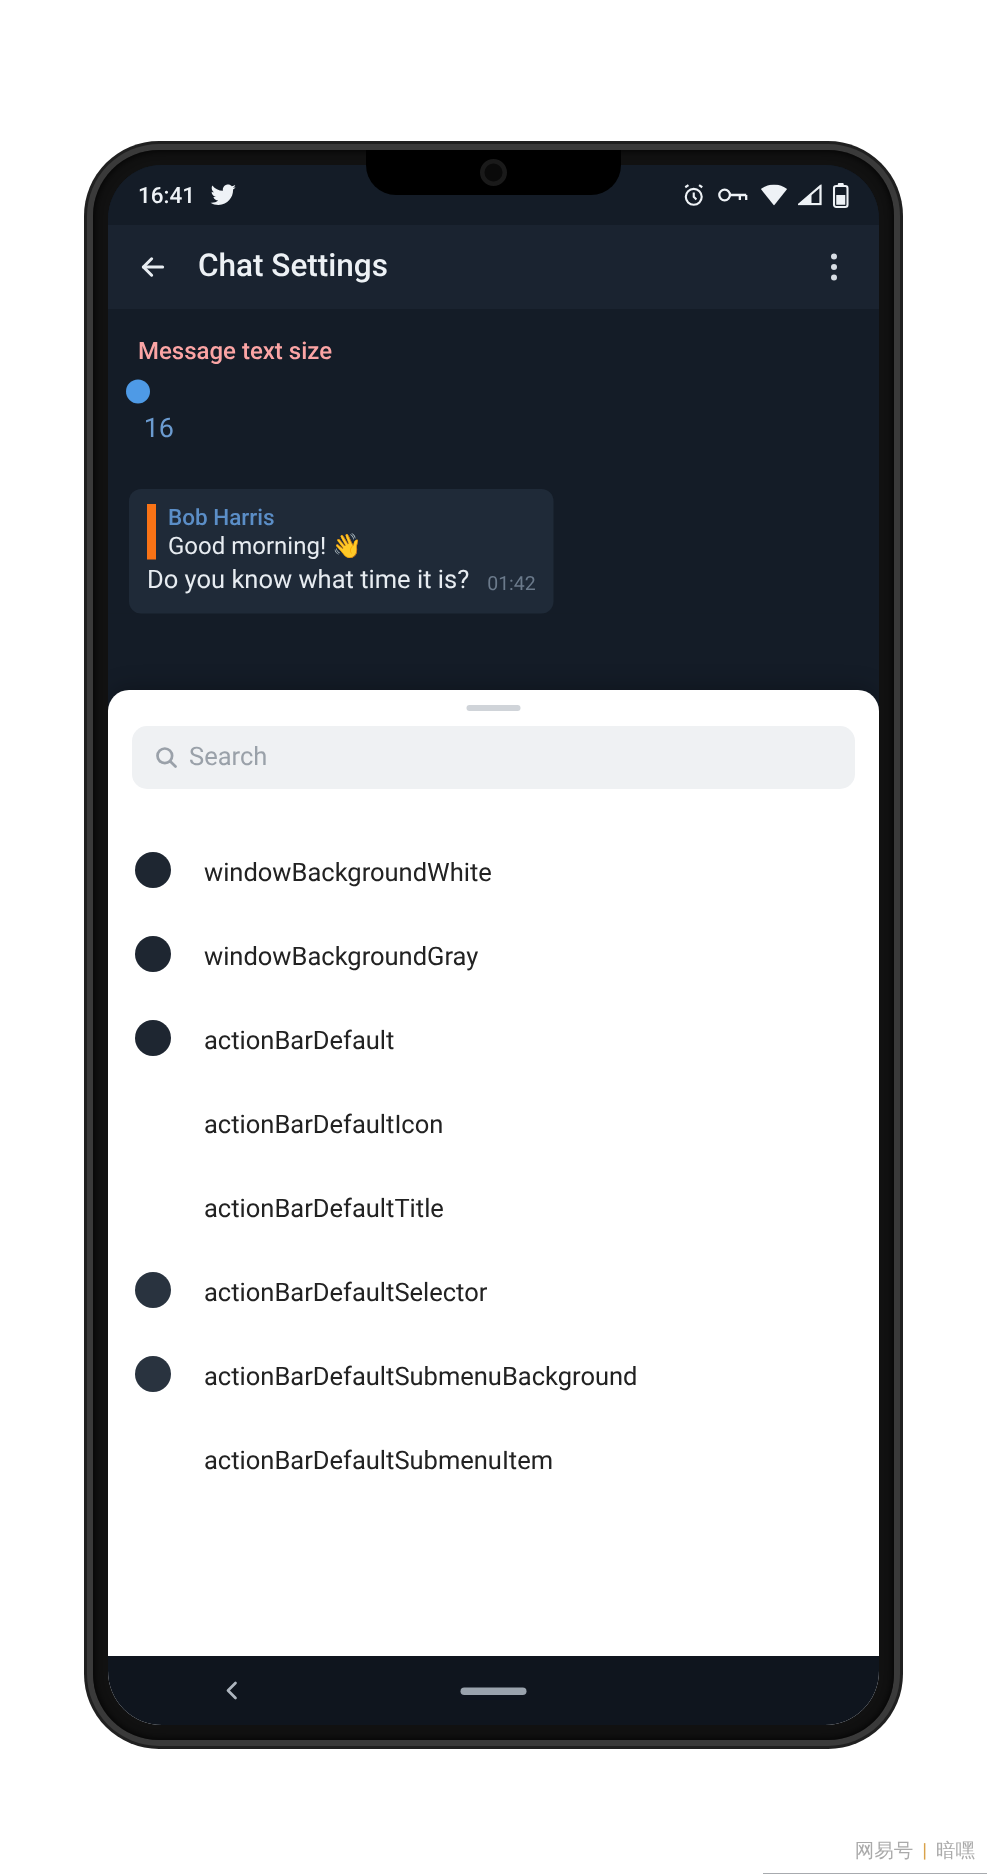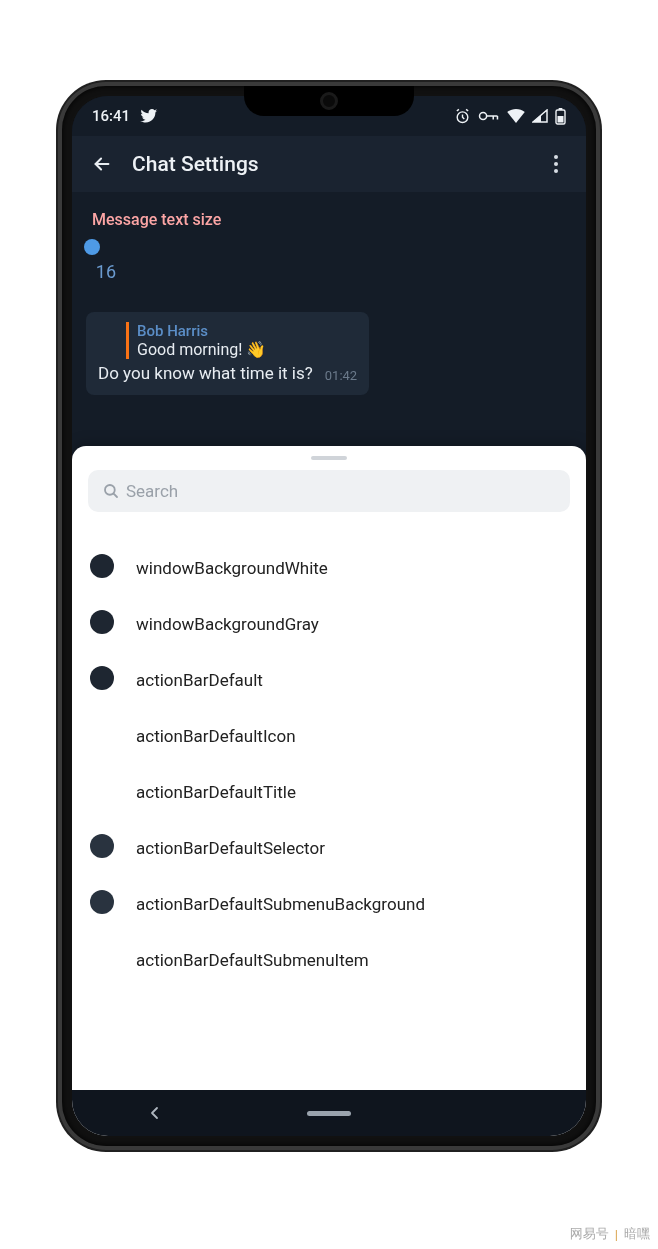--- a/index.html
+++ b/index.html
@@ -2,21 +2,21 @@
 <html><head>
 <meta charset="utf-8">
 <style>
   * { margin: 0; padding: 0; box-sizing: border-box; font-family: Roboto, -apple-system, BlinkMacSystemFont, "Segoe UI", Arial, sans-serif; }
   body { background: #ffffff; display: flex; align-items: center; justify-content: center; }
   .stage { position: relative; width: 658px; height: 1249px; background: #fff; overflow: hidden; }
 
   
   .phone {
     position: absolute;
-    left: 62px; top: 86px;
+    left: 62px; top: 100px;
     width: 534px; height: 1060px;
     background: #111;
     border-radius: 44px;
     box-shadow: 0 0 0 4px #3a3a3a, 0 0 0 6px #202020, inset 0 0 6px #000;
     overflow: hidden;
   }
 
   .notch {
     position:absolute; top:0; left:50%; transform:translateX(-50%);
     width:170px; height:30px; background:#000;
@@ -65,21 +65,21 @@
   .slider-fill { position:absolute; left:0; top:0; bottom:0; background:#4e9ae6; border-radius:2px; }
   .slider-thumb { position:absolute; top:50%; width:16px; height:16px; background:#4e9ae6; border-radius:50%; transform:translate(-50%,-50%); }
   .slider-value { color:#6b9bd0; font-size:18px; width:24px; text-align:right; }
 
   
   .msg-preview { padding:12px 14px 0 14px; background:#141c27; }
   .bubble {
     background:#1f2a38; border-radius:8px; padding:10px 12px 12px 12px; display:inline-block;
     max-width:70%; position:relative;
   }
-  .reply-strip { border-left:3px solid #f97316; padding-left:8px; margin-bottom:4px;margin-left:28px; }
+  .reply-strip { border-left:6px solid #f97316; padding-left:8px; margin-bottom:4px; }
   .reply-name { color:#5b8ec7; font-size:15px; font-weight:500; }
   .reply-text { color:#e7ecf1; font-size:16px; }
   .msg-text { color:#e7ecf1; font-size:17px; display:inline; }
   .msg-time { color:#6b7a8b; font-size:13px; margin-left:8px; display:inline; vertical-align:bottom; }
 
   
   .sheet {
     position:absolute; left:0; right:0; bottom:0; top:350px;
     background:#fff; border-top-left-radius:14px; border-top-right-radius:14px;
     display:flex; flex-direction:column;

